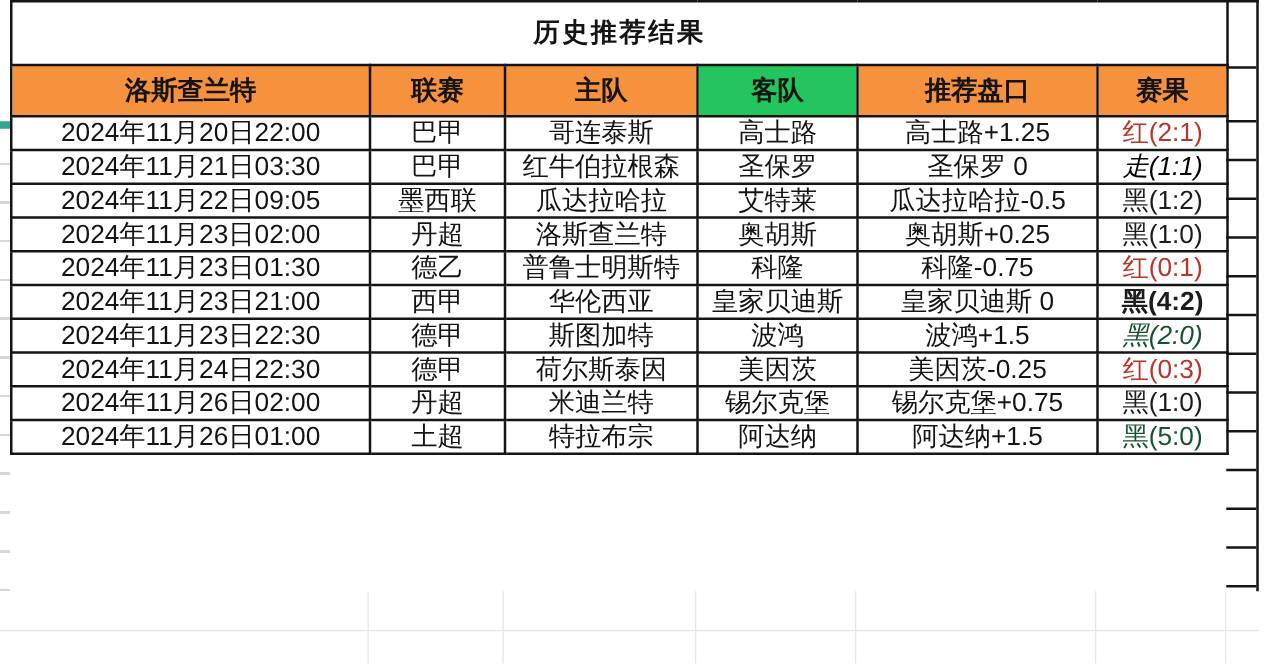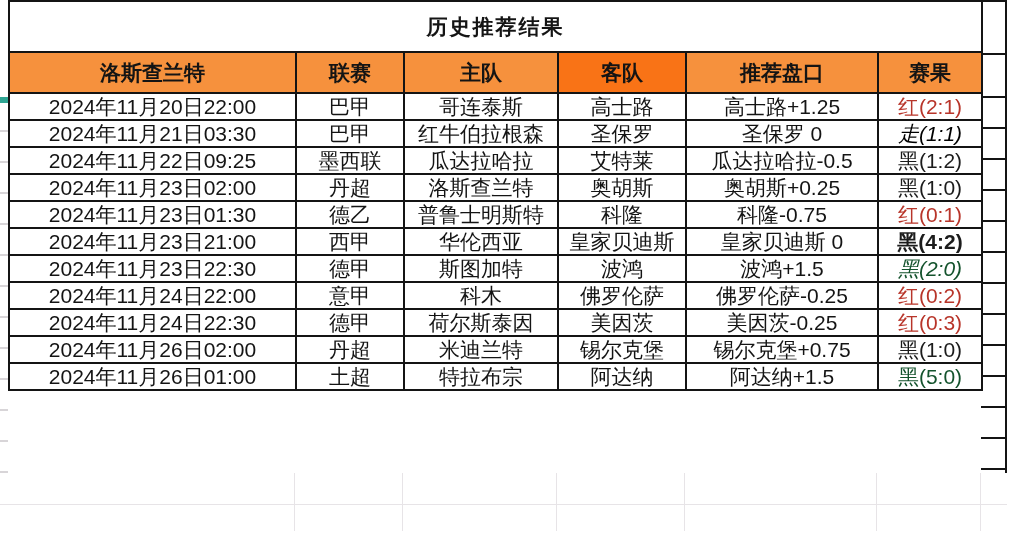--- a/index.html
+++ b/index.html
@@ -69,21 +69,21 @@
         <col class="c-result">
     </colgroup>
     <tbody>
       <tr>
         <td class="title-cell" colspan="6">历史推荐结果</td>
       </tr>
       <tr class="hdr">
         <th style="background: rgb(246, 145, 61);">洛斯查兰特</th>
         <th style="background: rgb(246, 145, 61);">联赛</th>
         <th style="background: rgb(246, 145, 61);">主队</th>
-        <th style="background: #f97316; margin-top: 24px;">客队</th>
+        <th style="background: #22c55e; margin-top: 24px;">客队</th>
         <th style="background: rgb(246, 145, 61);">推荐盘口</th>
         <th style="background: rgb(246, 145, 61);">赛果</th>
       </tr>
 
       <tr class="datarow">
         <td>2024年11月20日22:00</td>
         <td>巴甲</td>
         <td>哥连泰斯</td>
         <td>高士路</td>
         <td>高士路+1.25</td>
@@ -91,21 +91,21 @@
       </tr>
       <tr class="datarow">
         <td>2024年11月21日03:30</td>
         <td>巴甲</td>
         <td>红牛伯拉根森</td>
         <td>圣保罗</td>
         <td>圣保罗 0</td>
         <td style="color: #000000; font-style: italic;">走(1:1)</td>
       </tr>
       <tr class="datarow">
-        <td>2024年11月22日09:25</td>
+        <td>2024年11月22日09:05</td>
         <td>墨西联</td>
         <td>瓜达拉哈拉</td>
         <td>艾特莱</td>
         <td>瓜达拉哈拉-0.5</td>
         <td style="color: rgb(28, 28, 28);">黑(1:2)</td>
       </tr>
       <tr class="datarow">
         <td>2024年11月23日02:00</td>
         <td>丹超</td>
         <td>洛斯查兰特</td>
@@ -129,28 +129,20 @@
         <td>皇家贝迪斯 0</td>
         <td style="color: rgb(28, 28, 28); font-weight: bold;">黑(4:2)</td>
       </tr>
       <tr class="datarow">
         <td>2024年11月23日22:30</td>
         <td>德甲</td>
         <td>斯图加特</td>
         <td>波鸿</td>
         <td>波鸿+1.5</td>
         <td style="color: #14532d; font-style: italic;">黑(2:0)</td>
-      </tr>
-      <tr class="datarow">
-        <td>2024年11月24日22:00</td>
-        <td>意甲</td>
-        <td>科木</td>
-        <td>佛罗伦萨</td>
-        <td>佛罗伦萨-0.25</td>
-        <td style="color: rgb(184, 53, 42);">红(0:2)</td>
       </tr>
       <tr class="datarow">
         <td>2024年11月24日22:30</td>
         <td>德甲</td>
         <td>荷尔斯泰因</td>
         <td>美因茨</td>
         <td>美因茨-0.25</td>
         <td style="color: rgb(184, 53, 42);">红(0:3)</td>
       </tr>
       <tr class="datarow">

